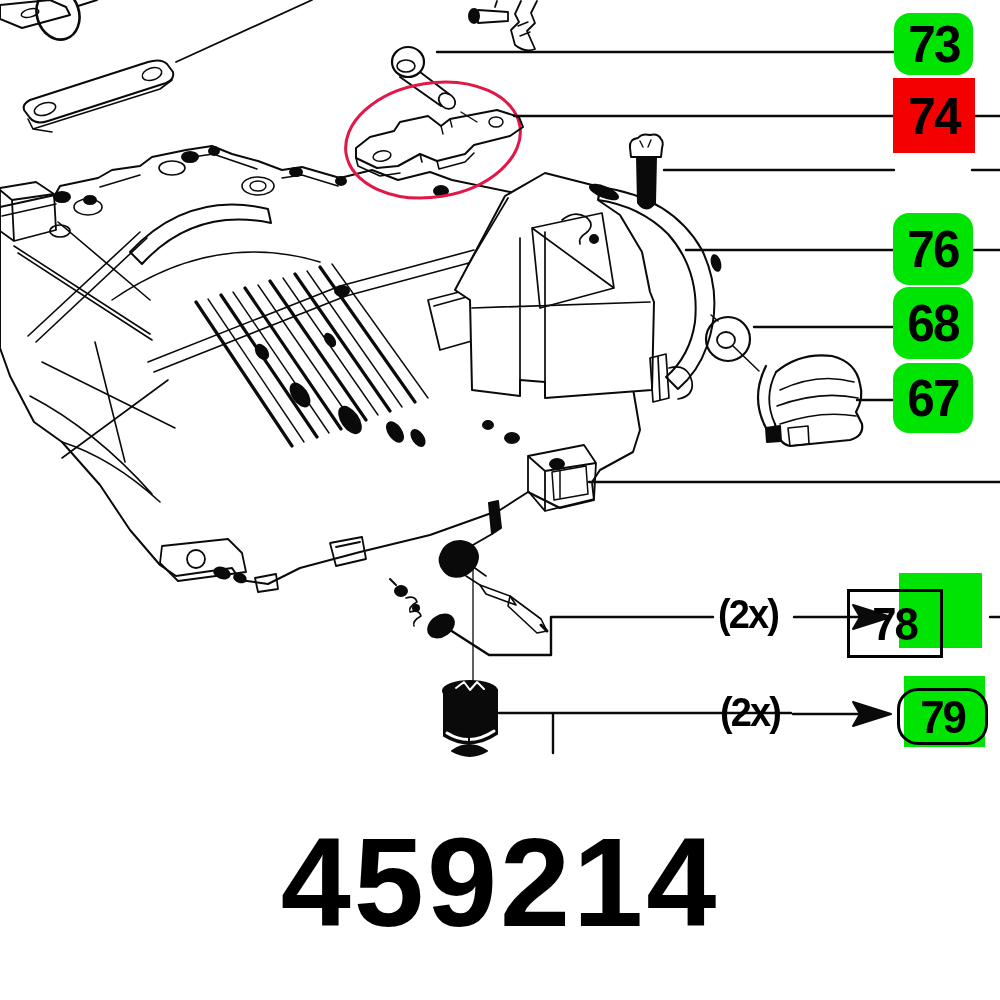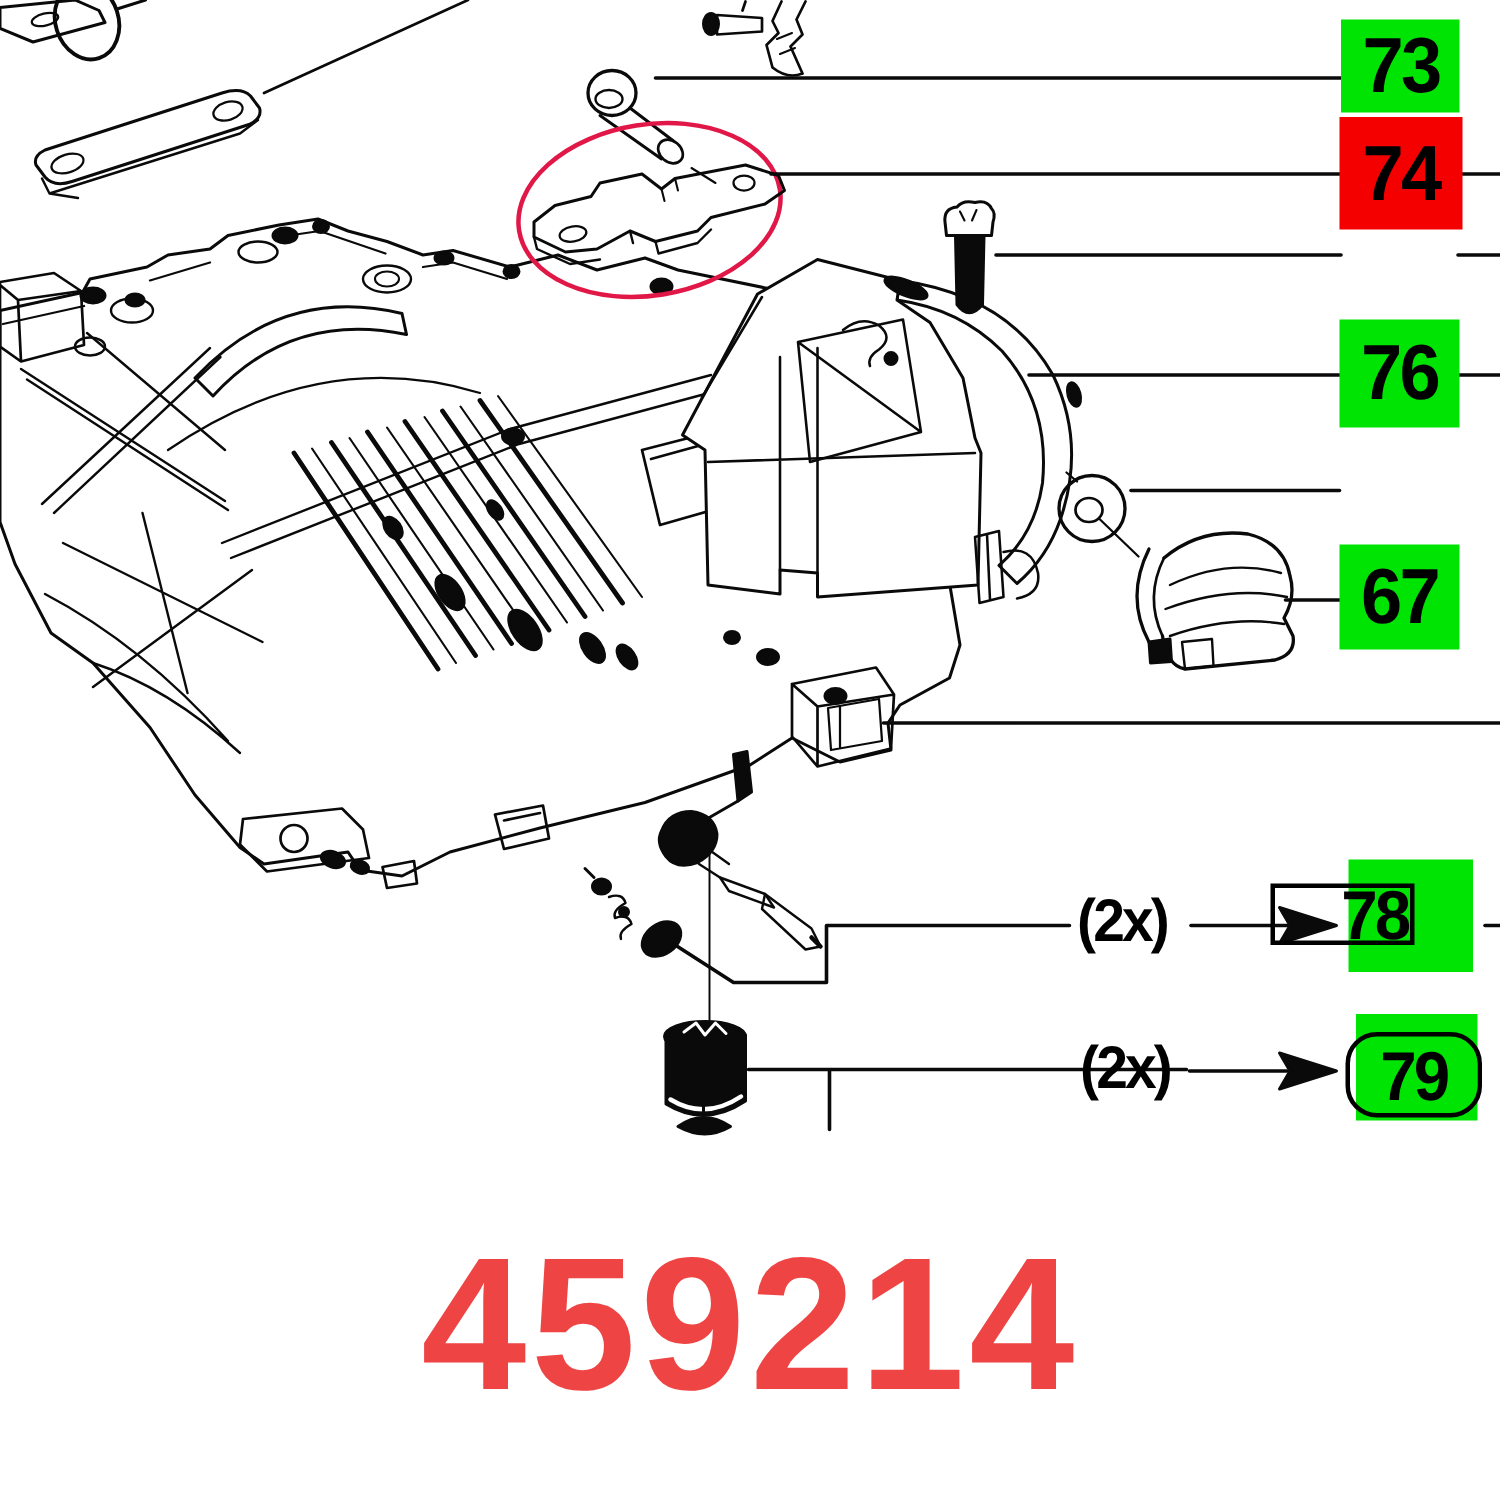--- a/index.html
+++ b/index.html
@@ -2,40 +2,40 @@
 <html><head>
 <meta charset="utf-8">
 <style>
   html,body{margin:0;padding:0;background:#fff;}
   .stage{position:relative;width:1000px;height:1000px;background:#ffffff;overflow:hidden;
          font-family:"Liberation Sans",sans-serif;}
   .stage svg{position:absolute;left:0;top:0;}
   .callout{position:absolute;display:flex;align-items:center;justify-content:center;
            color:#000;font-weight:bold;}
   .callout .num{font-size:52px;letter-spacing:-2px;transform:scaleX(.95);line-height:1;}
-  .green{background:#00e404;}
+  .green{background:#00e404;border-radius:16px;}
   .red{background:#f40000;}
   .offsetbox{position:absolute;background:#00e404;}
   .frame{position:absolute;border:3px solid #000;background:transparent;box-sizing:border-box;
          display:flex;align-items:center;justify-content:center;color:#000;font-weight:bold;}
   .frame .num{font-size:46px;letter-spacing:-2px;transform:scaleX(.95);line-height:1;}
   .qty{position:absolute;width:84px;text-align:center;font-weight:bold;font-size:40px;
        letter-spacing:-2px;color:#000;line-height:44px;transform:scaleX(.95);}
-  .partno{position:absolute;left:0;right:0;top:820px;text-align:center;color:#ef4444;
+  .partno{position:absolute;left:0;right:0;top:820px;text-align:center;color:#000000;
           font-size:126px;font-weight:bold;letter-spacing:3px;line-height:1.0;}
   .q78{left:706px;top:592px;}
   .q79{left:708px;top:690px;}
   .c73{left:894px;top:13px;width:79px;height:62px;}
   .c74{left:893px;top:78px;width:82px;height:75px;text-align:right;}
   .c75{left:894px;top:153px;width:78px;height:56px;}
   .c76{left:893px;top:213px;width:80px;height:72px;}
   .c68{left:893px;top:287px;width:80px;height:72px;}
   .c67{left:893px;top:363px;width:80px;height:70px;}
   .g78{left:899px;top:573px;width:83px;height:75px;}
-  .f78{left:847px;top:589px;width:96px;height:41px;justify-content:flex-end;}
+  .f78{left:847px;top:589px;width:96px;height:69px;}
   .g79{left:904px;top:676px;width:81px;height:71px;}
   .f79{left:897px;top:688px;width:91px;height:57px;border-radius:21px;}
 </style>
 </head>
 <body>
 
 <div class="stage">
 
 <svg width="1000" height="1000" viewBox="0 0 1000 1000" fill="none" stroke="#0a0a0a" stroke-width="2" stroke-linecap="round" stroke-linejoin="round">
 
@@ -222,20 +222,23 @@
 
 <div class="callout green c73">
   <span class="num">73</span>
 </div>
 <div class="callout red c74">
   <span class="num">74</span>
 </div>
 <div class="callout green c76">
   <span class="num">76</span>
 </div>
+<div class="callout green c68">
+  <span class="num">68</span>
+</div>
 <div class="callout green c67">
   <span class="num">67</span>
 </div>
 
 <div class="qty q78">(2x)</div>
 <div class="offsetbox g78"></div>
 <div class="frame f78">
   <span class="num">78</span>
 </div>
 

